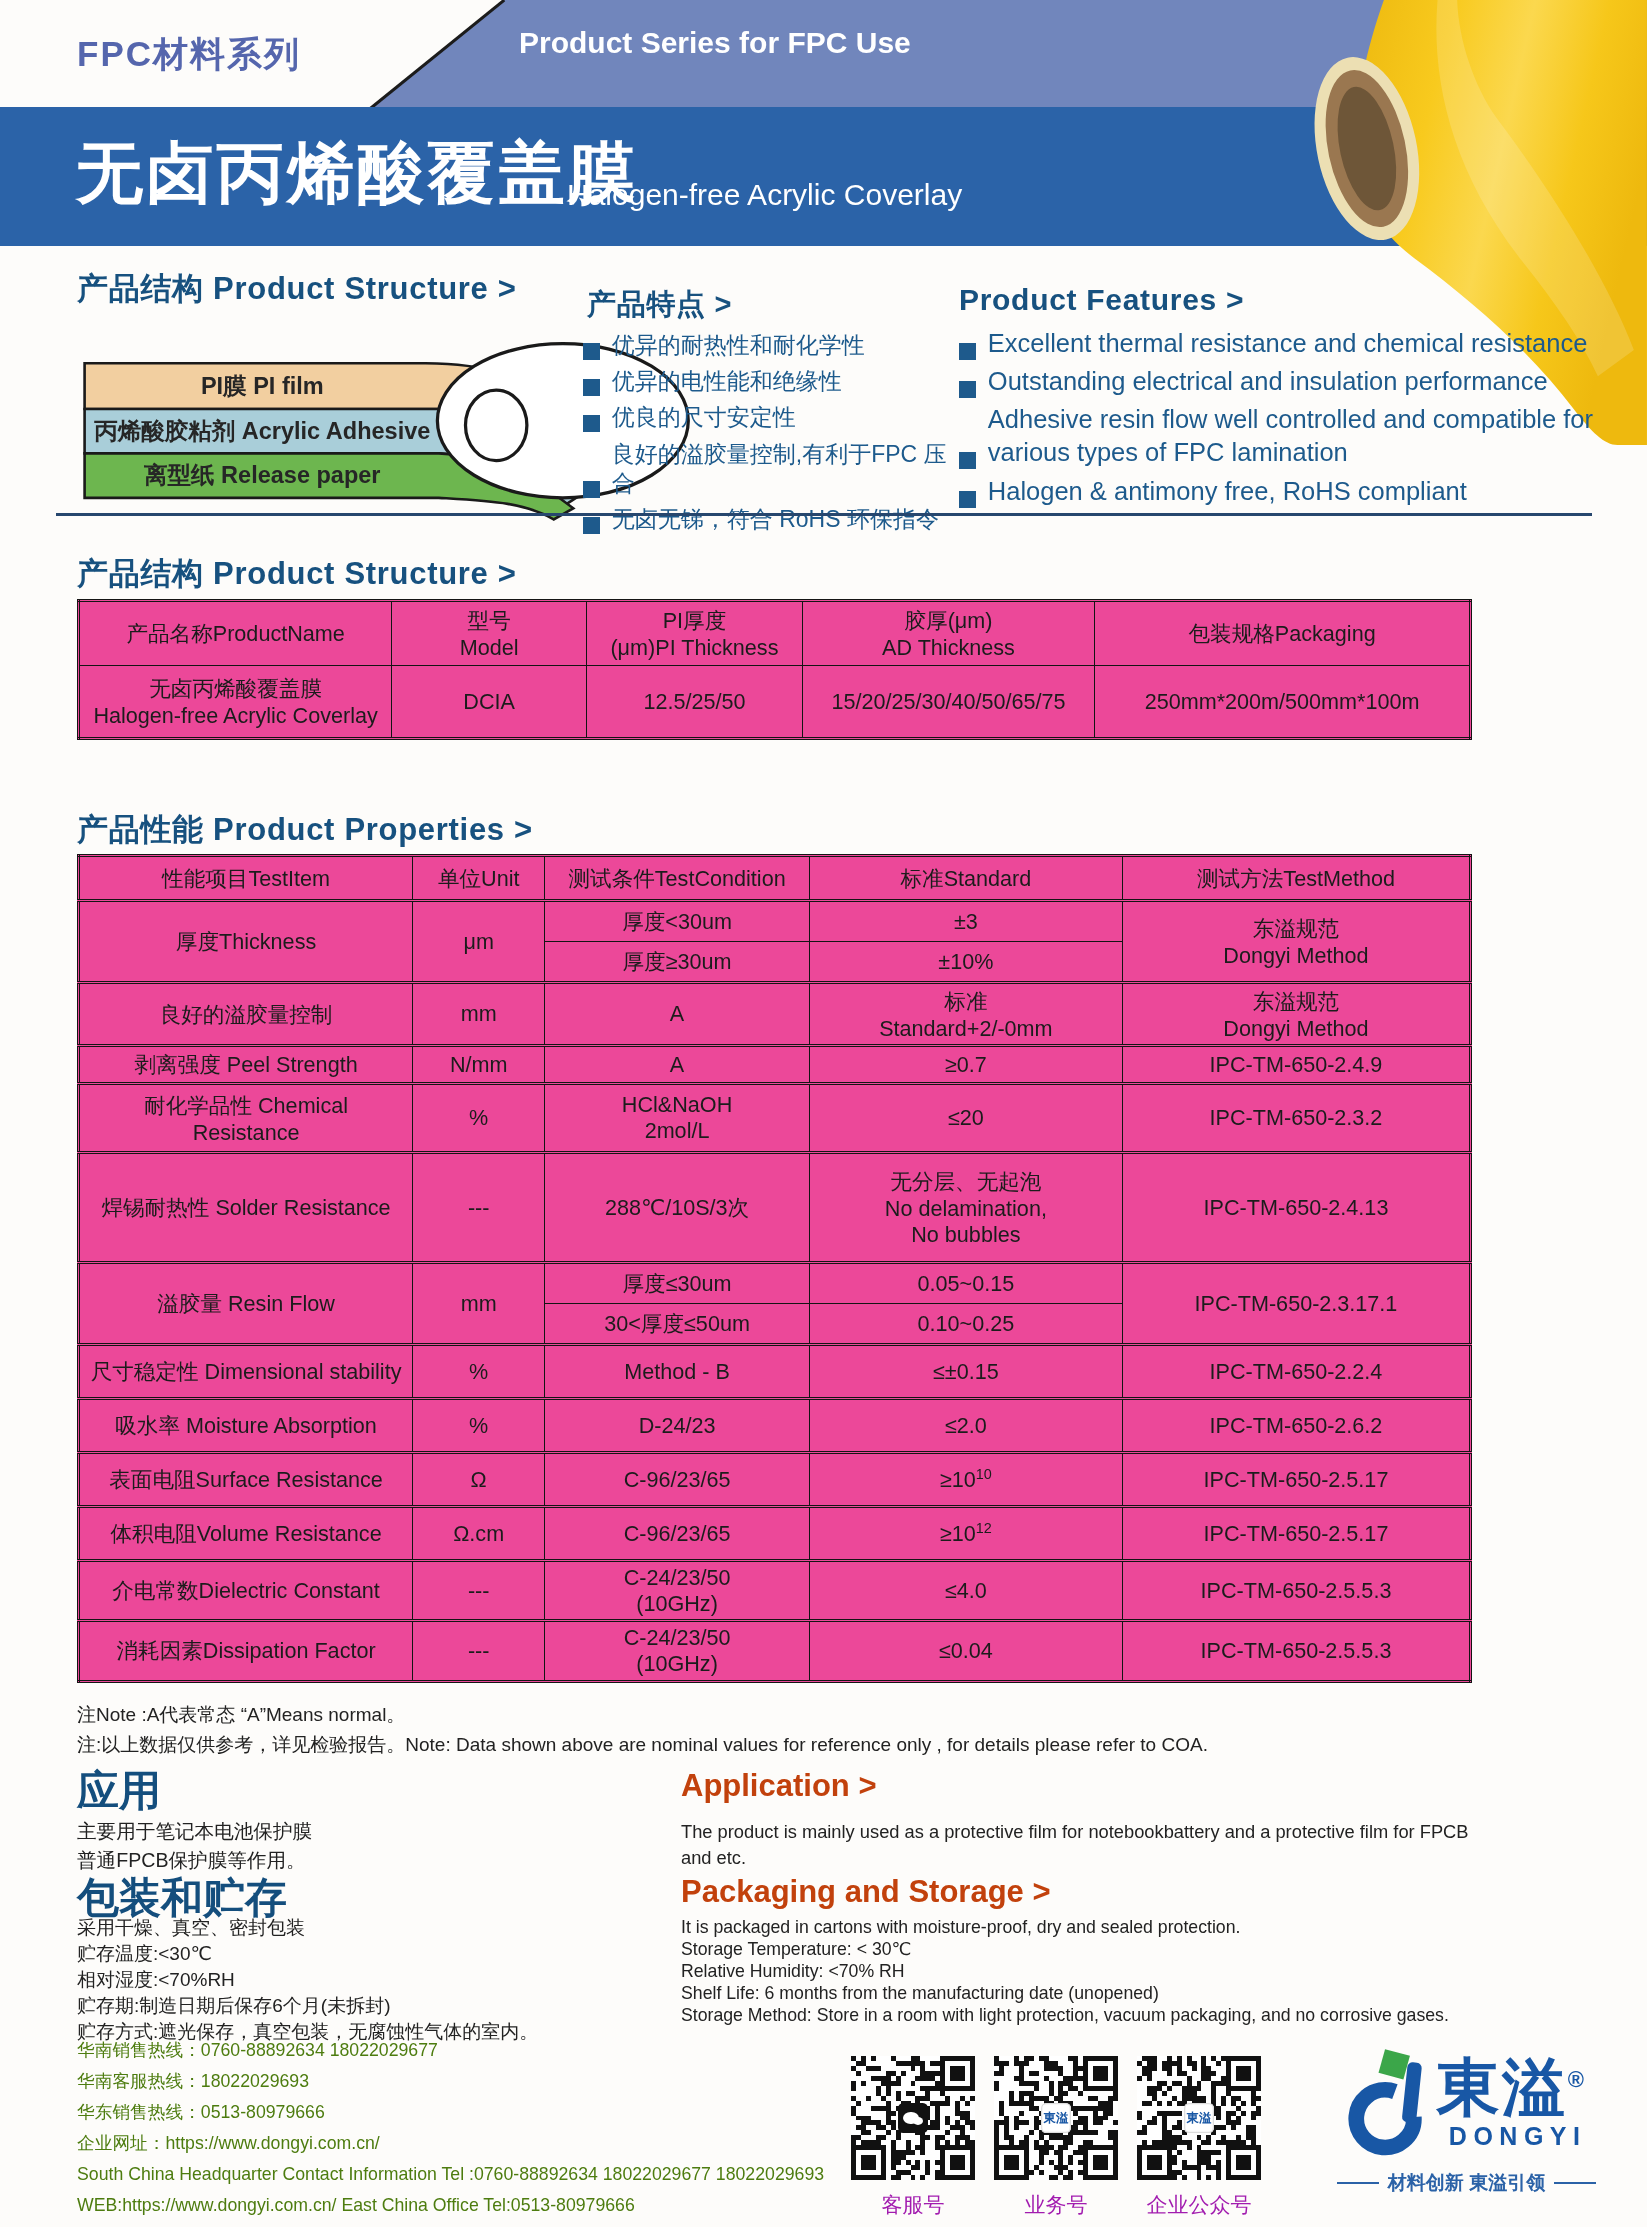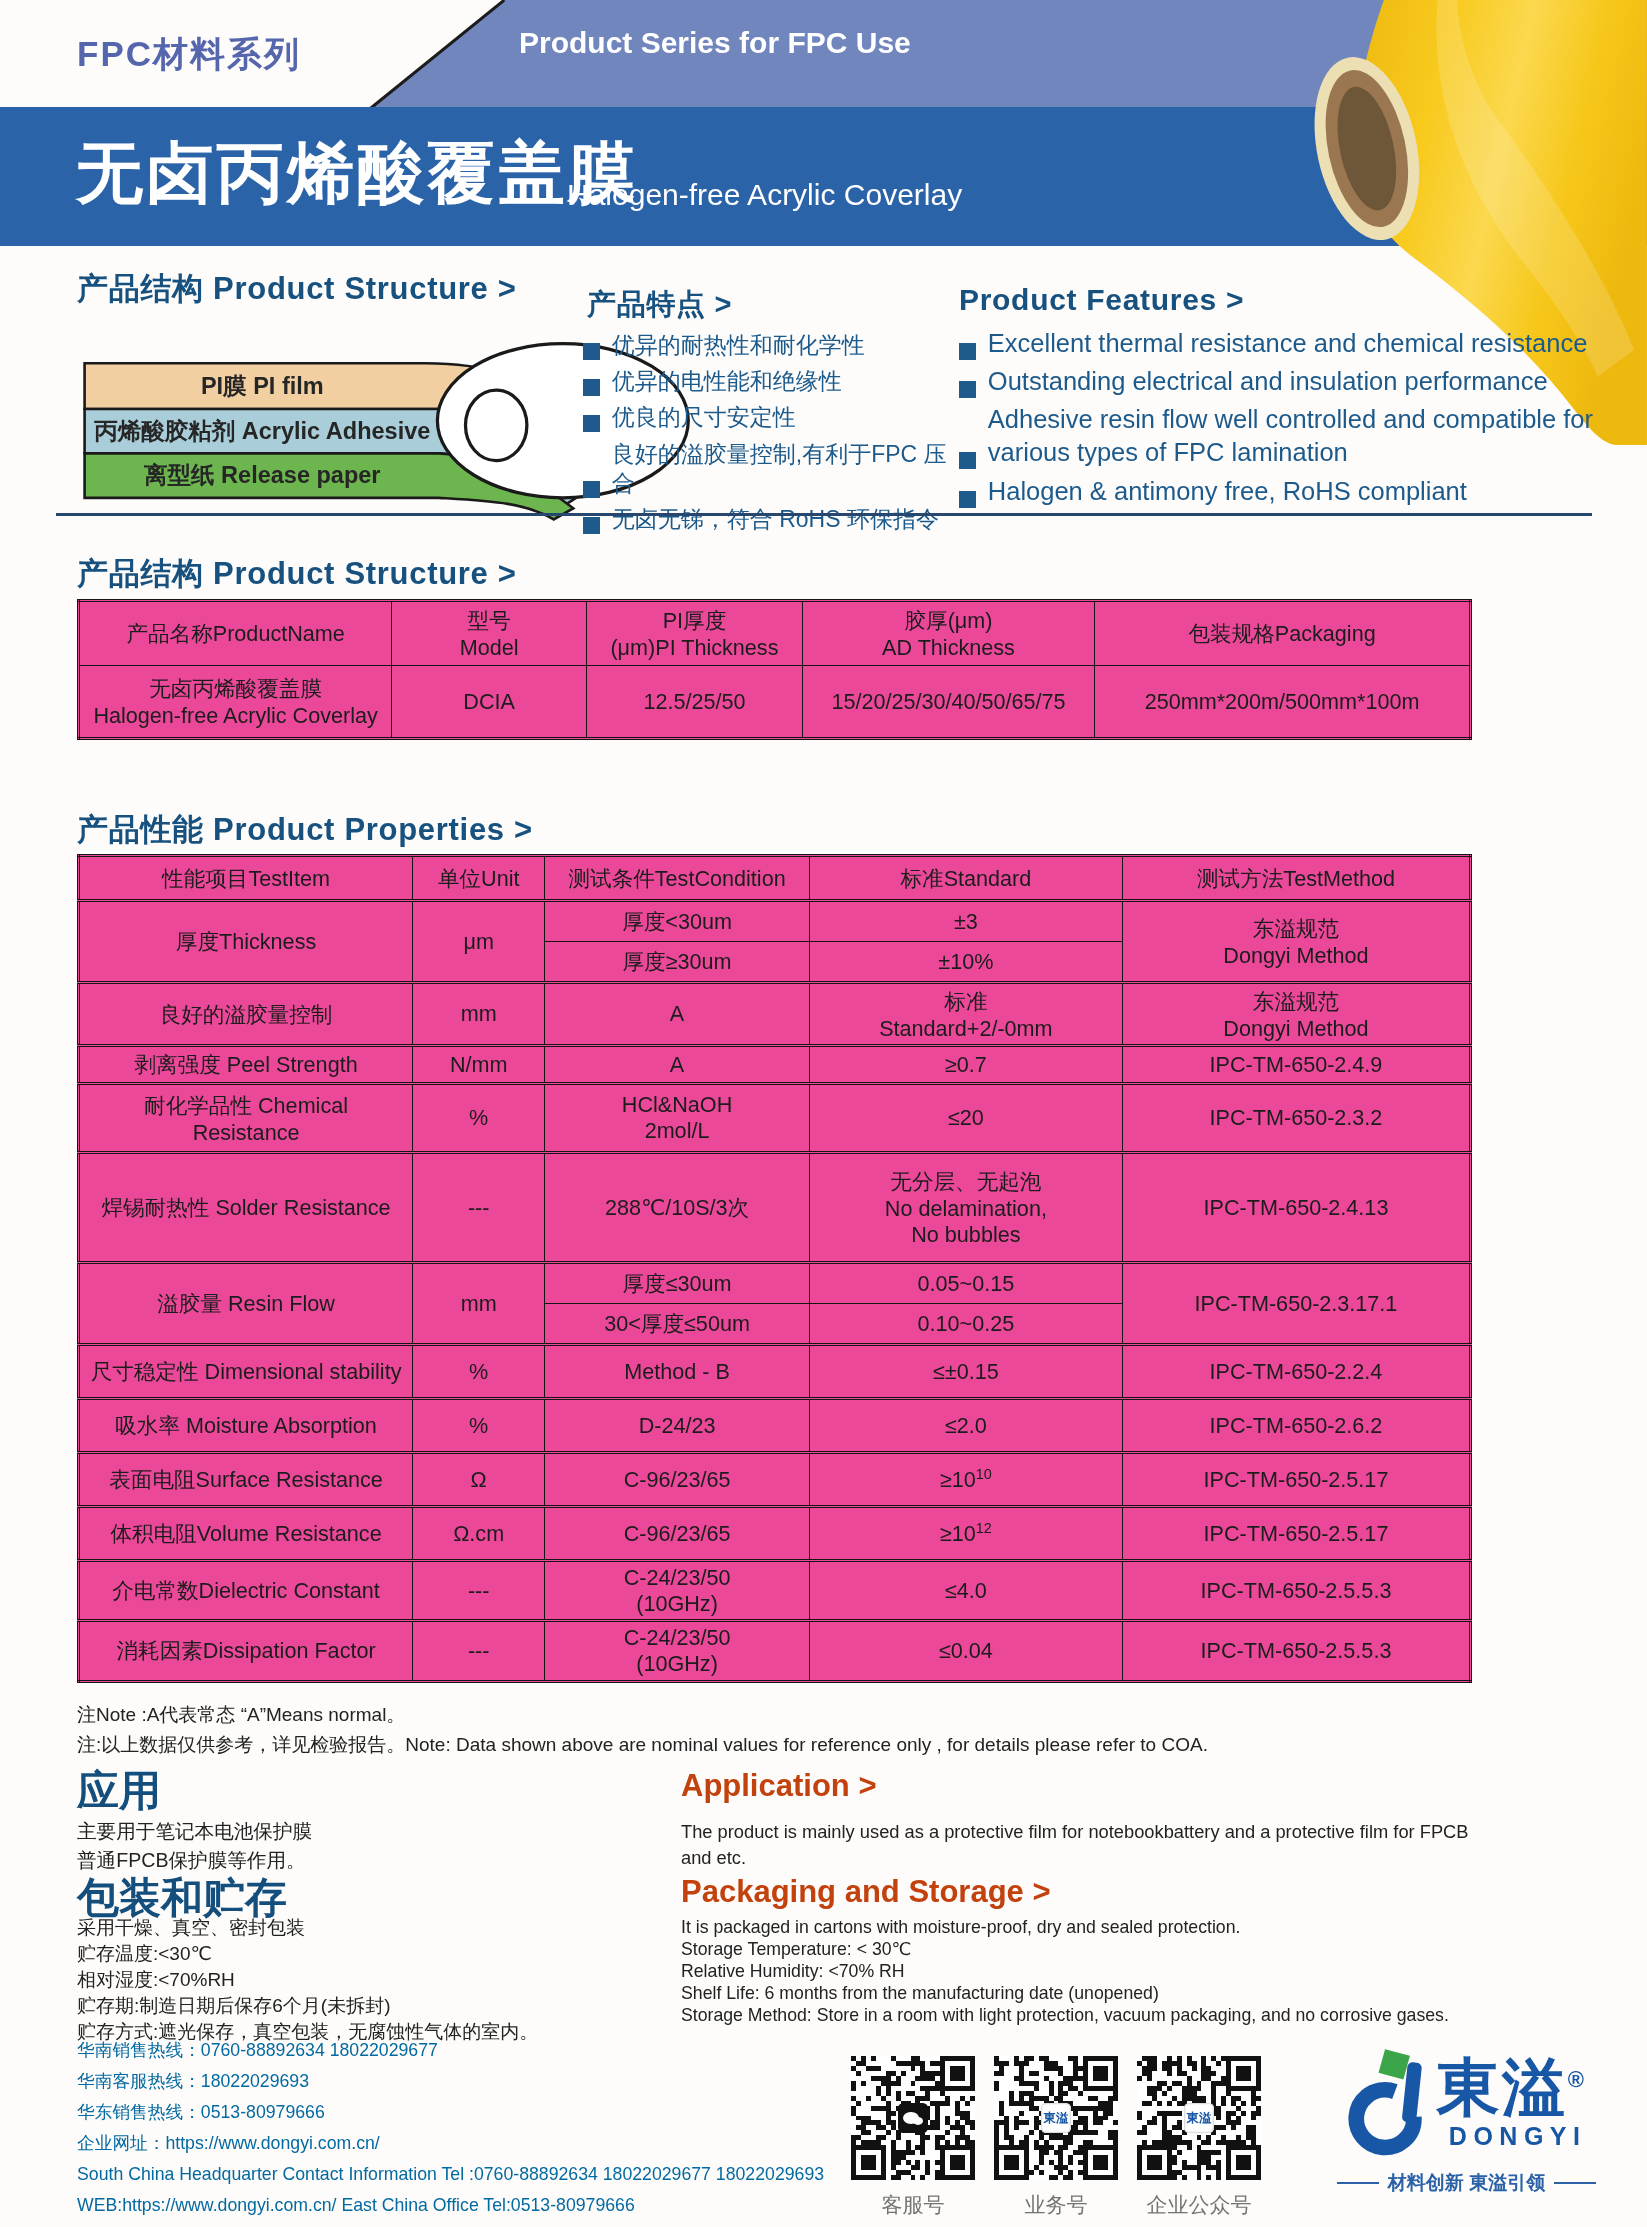--- a/index.html
+++ b/index.html
@@ -50,32 +50,32 @@
   sup{font-size:14.4px;}
 
   
   .note{position:absolute;left:77px;font-size:19px;color:#222;}
   .h-cn{position:absolute;font-size:42px;font-weight:bold;color:#144e7d;}
   .h-en{position:absolute;font-size:31px;font-weight:bold;color:#c2410c;}
   .body-cn{position:absolute;white-space:pre-line;color:#222;}
   .body-en{position:absolute;white-space:pre-line;color:#222;}
 
   
-  .hotlines{position:absolute;left:77px;top:2035px;font-size:17.7px;line-height:31px;color:#0369a1;}
+  .hotlines{position:absolute;left:77px;top:2035px;font-size:17.7px;line-height:31px;color:#4d7c0f;}
   .qr-wrap{position:absolute;top:2056px;display:flex;flex-direction:column;align-items:center;}
   .qr{width:124px;height:124px;background:#fff;display:grid;grid-template-columns:repeat(25,1fr);
       grid-template-rows:repeat(25,1fr);position:relative;}
   .qr div.on{background:#111;}
   .qr-badge{position:absolute;left:50%;top:50%;transform:translate(-50%,-50%);width:30px;height:30px;
       border-radius:5.2px;display:flex;align-items:center;justify-content:center;}
   .badge-dark{background:#111;}
   .badge-dark::before{content:"";width:15.7px;height:12.4px;background:#fff;border-radius:50%;margin-right:-5.2px;}
   .badge-dark::after{content:"";width:9.8px;height:7.9px;background:#fff;border-radius:50%;margin-top:6.5px;}
   .badge-light{background:#fff;box-shadow:0 0 0 1.3px #ddd inset;font-size:12.4px;font-weight:bold;color:#1857a5;}
-  .qr-label{margin-top:10.5px;font-size:21px;color:#737373;}
+  .qr-label{margin-top:10.5px;font-size:21px;color:#a21caf;}
 
   .logo{position:absolute;left:1316px;top:2048px;width:301px;display:flex;flex-direction:column;align-items:center;}
   .logo-row{display:flex;align-items:flex-start;}
   .logo-text{display:flex;flex-direction:column;margin-left:7.9px;}
   .brand-cn{font-size:63px;font-weight:bold;color:#1857a5;line-height:63px;letter-spacing:2.6px;}
   .brand-cn sup{font-size:22px;color:#1857a5;}
   .brand-en{font-size:25px;font-weight:bold;color:#1857a5;letter-spacing:6.5px;margin-top:2.6px;align-self:flex-end;}
   .tagline{display:flex;align-items:center;margin-top:14.4px;color:#2b62a7;font-size:19px;font-weight:bold;white-space:nowrap;}
   .tagline .ln{width:42px;height:2px;background:#2b62a7;margin:0 9.2px;}
 </style>

